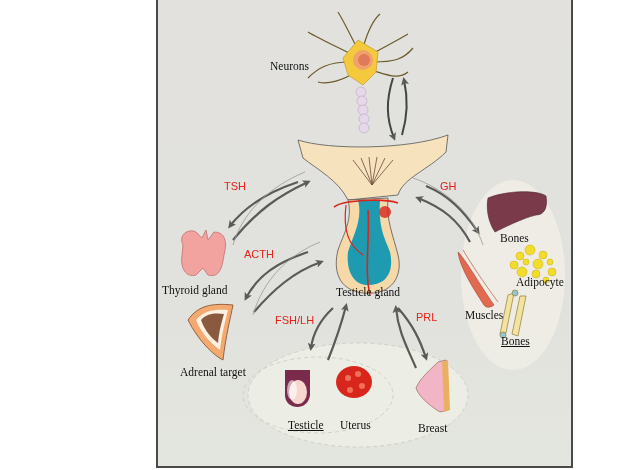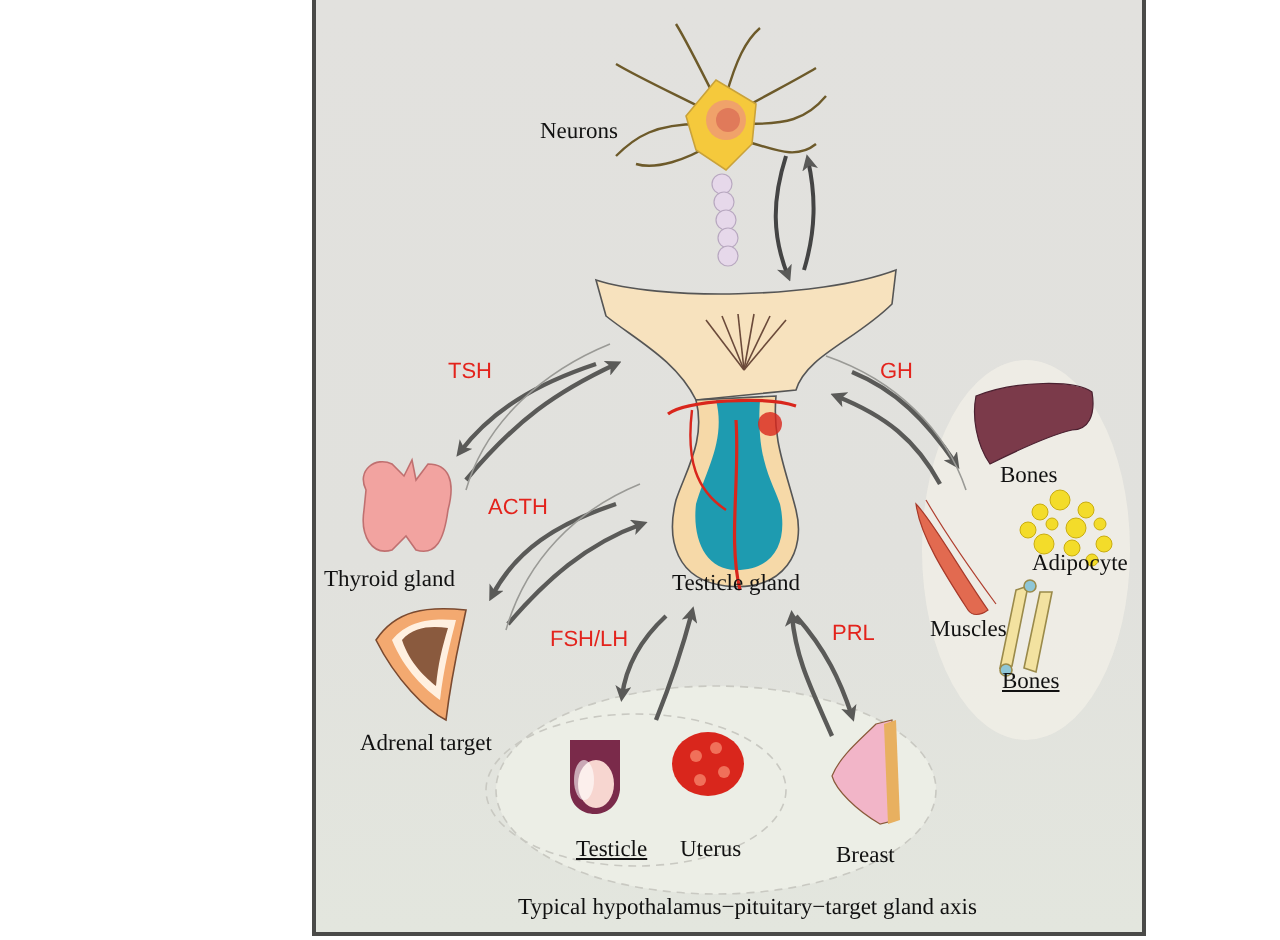--- a/index.html
+++ b/index.html
@@ -157,14 +157,13 @@
   <span class="lbl" style="left:130px; top:419px;text-decoration:underline;">Testicle</span>
   <span class="lbl" style="left:182px; top:419px;">Uterus</span>
   <span class="lbl" style="left:260px; top:422px;">Breast</span>
 
   <span class="hormone" style="left:66px; top:180px;">TSH</span>
   <span class="hormone" style="left:86px; top:248px;">ACTH</span>
   <span class="hormone" style="left:282px; top:180px;text-align:center;">GH</span>
   <span class="hormone" style="left:117px; top:314px;">FSH/LH</span>
   <span class="hormone" style="left:258px; top:311px;">PRL</span>
 
-  <span class="lbl" style="left:101px; top:448px;">Typical hypothalamus−pituitary−target gland axis</span>
 </div>
 
 </body></html>

